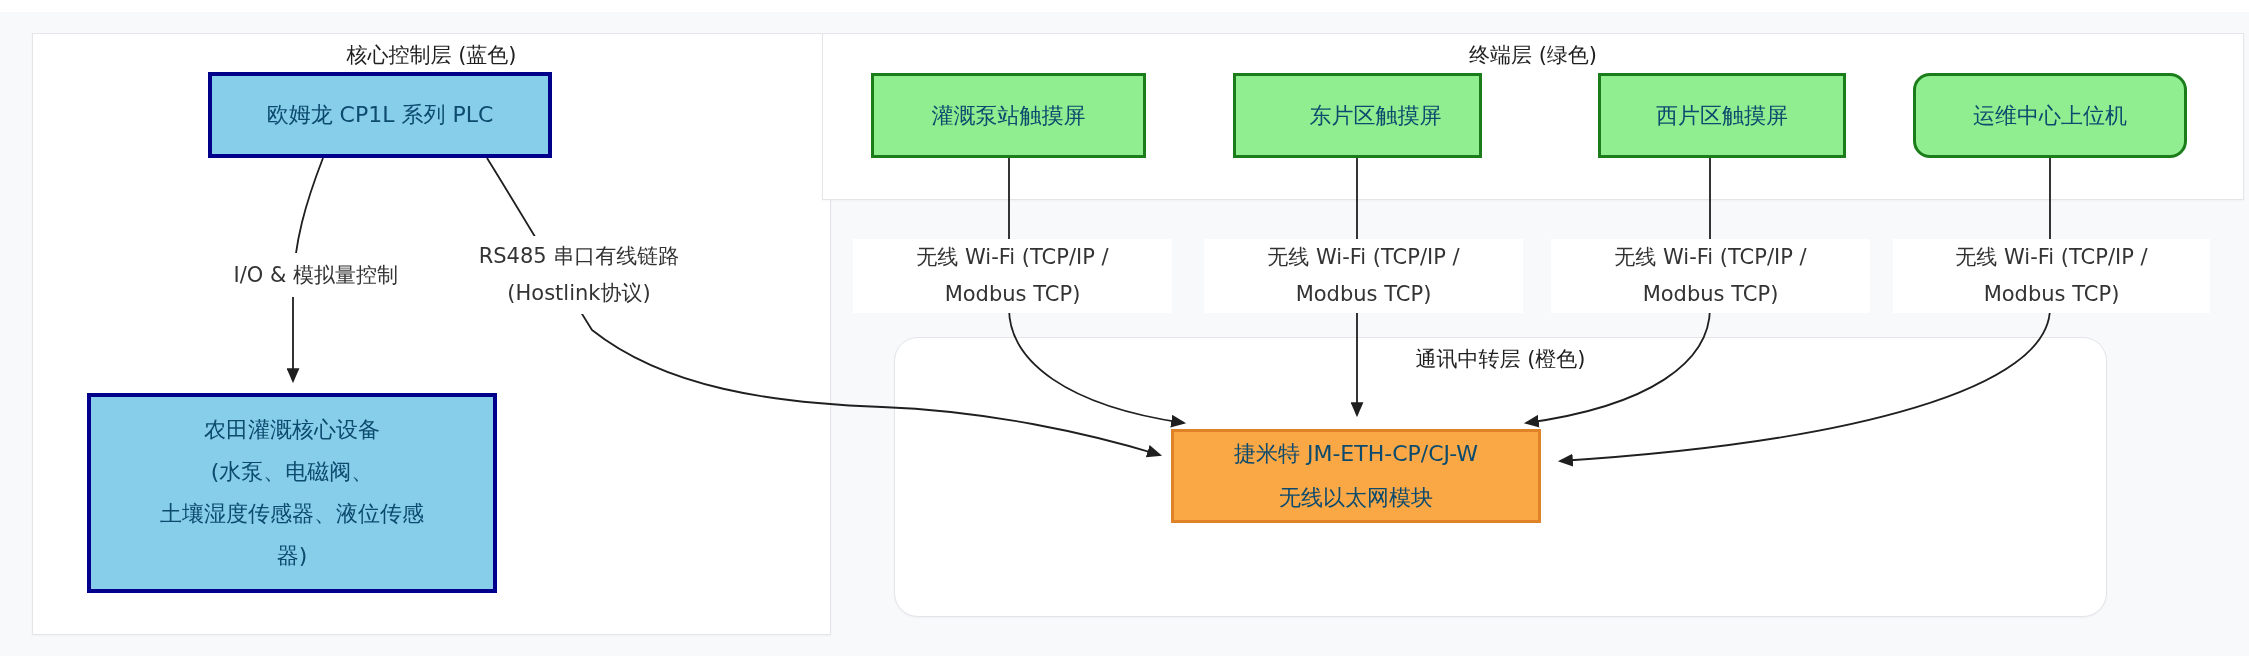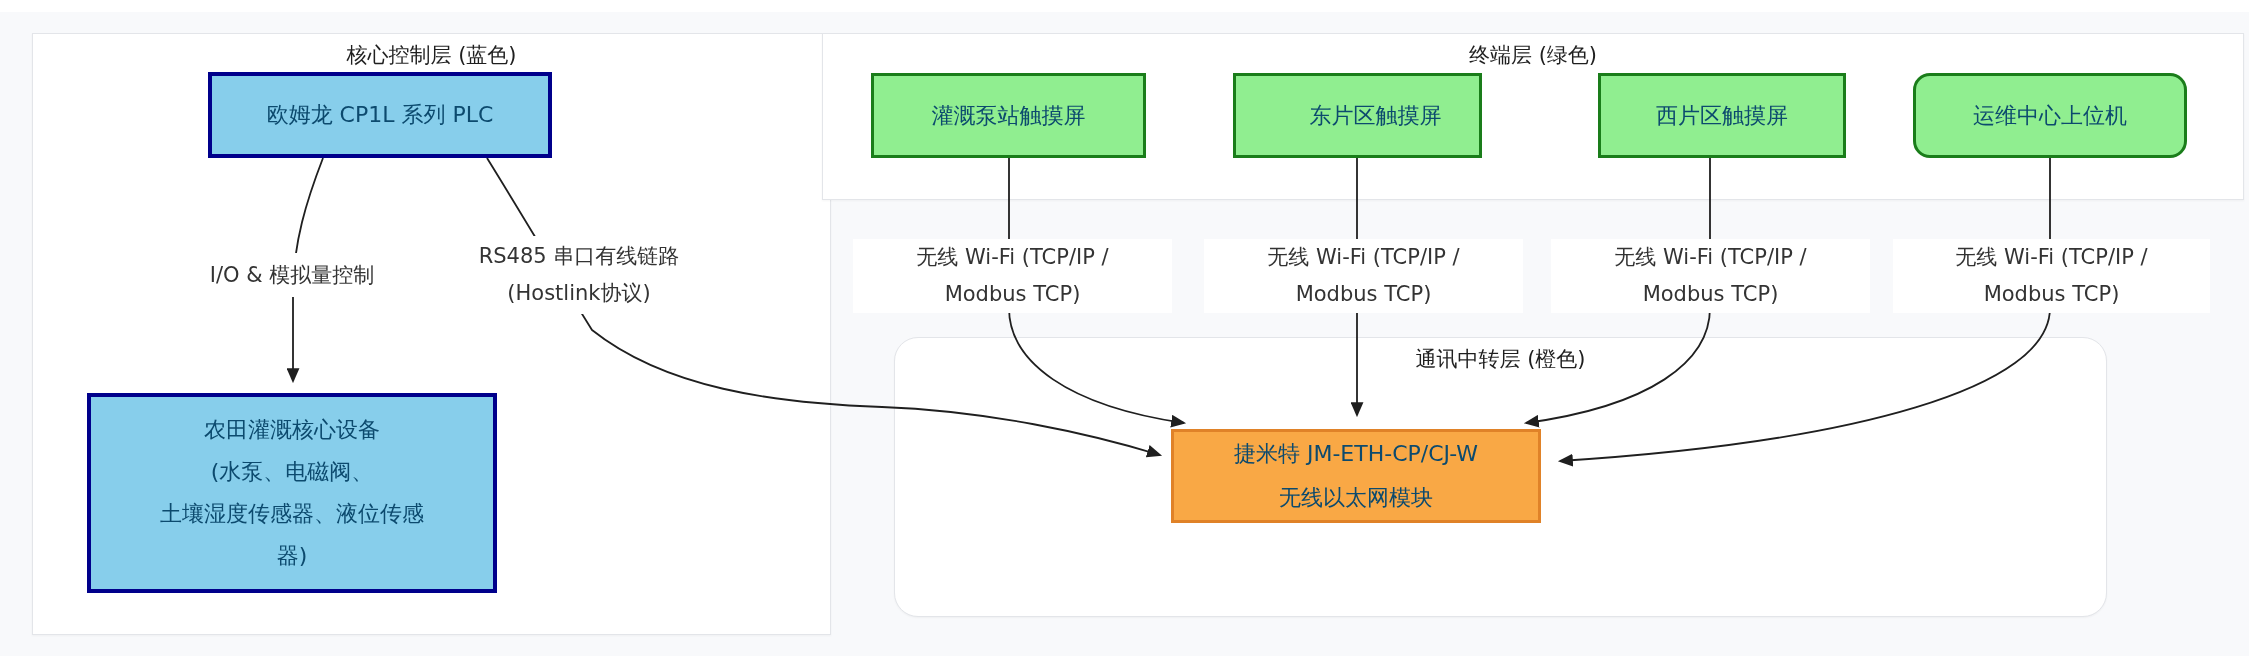--- a/index.html
+++ b/index.html
@@ -15,21 +15,21 @@
   #cluster-relay{left:894px;top:337px;width:1211px;height:278px;border-radius:24px;}
 
   
   svg.edges{position:absolute;left:0;top:0;z-index:1;}
   svg.edges path.edge{fill:none;stroke:var(--edge,#1f1f1f);stroke-width:1.8px;}
   svg.edges .arrow-fill{fill:var(--edge,#1f1f1f);}
 
   
   .edge-label{position:absolute;background:#ffffff;color:#333;font-size:21px;text-align:center;z-index:2;display:flex;flex-direction:column;justify-content:center;}
   .edge-label span{display:block;line-height:37px;}
-  #label-io{left:186px;top:253px;width:212px;height:44px;}
+  #label-io{left:186px;top:253px;width:212px;height:44px;align-items:flex-end;}
   #label-rs485{left:445px;top:236px;width:268px;height:78px;}
   #label-wifi1{left:853px;top:239px;width:319px;height:74px;}
   #label-wifi2{left:1204px;top:239px;width:319px;height:74px;}
   #label-wifi3{left:1551px;top:239px;width:319px;height:74px;}
   #label-wifi4{left:1893px;top:239px;width:317px;height:74px;}
 
   
   .node{position:absolute;display:flex;flex-direction:column;align-items:center;justify-content:center;text-align:center;color:#0c4a6e;font-size:22px;z-index:3;box-sizing:border-box;}
   .node span{display:block;}
   .node.blue{background:var(--blue-fill,#87CEEB);border:4px solid var(--blue-border,#00008B);}

